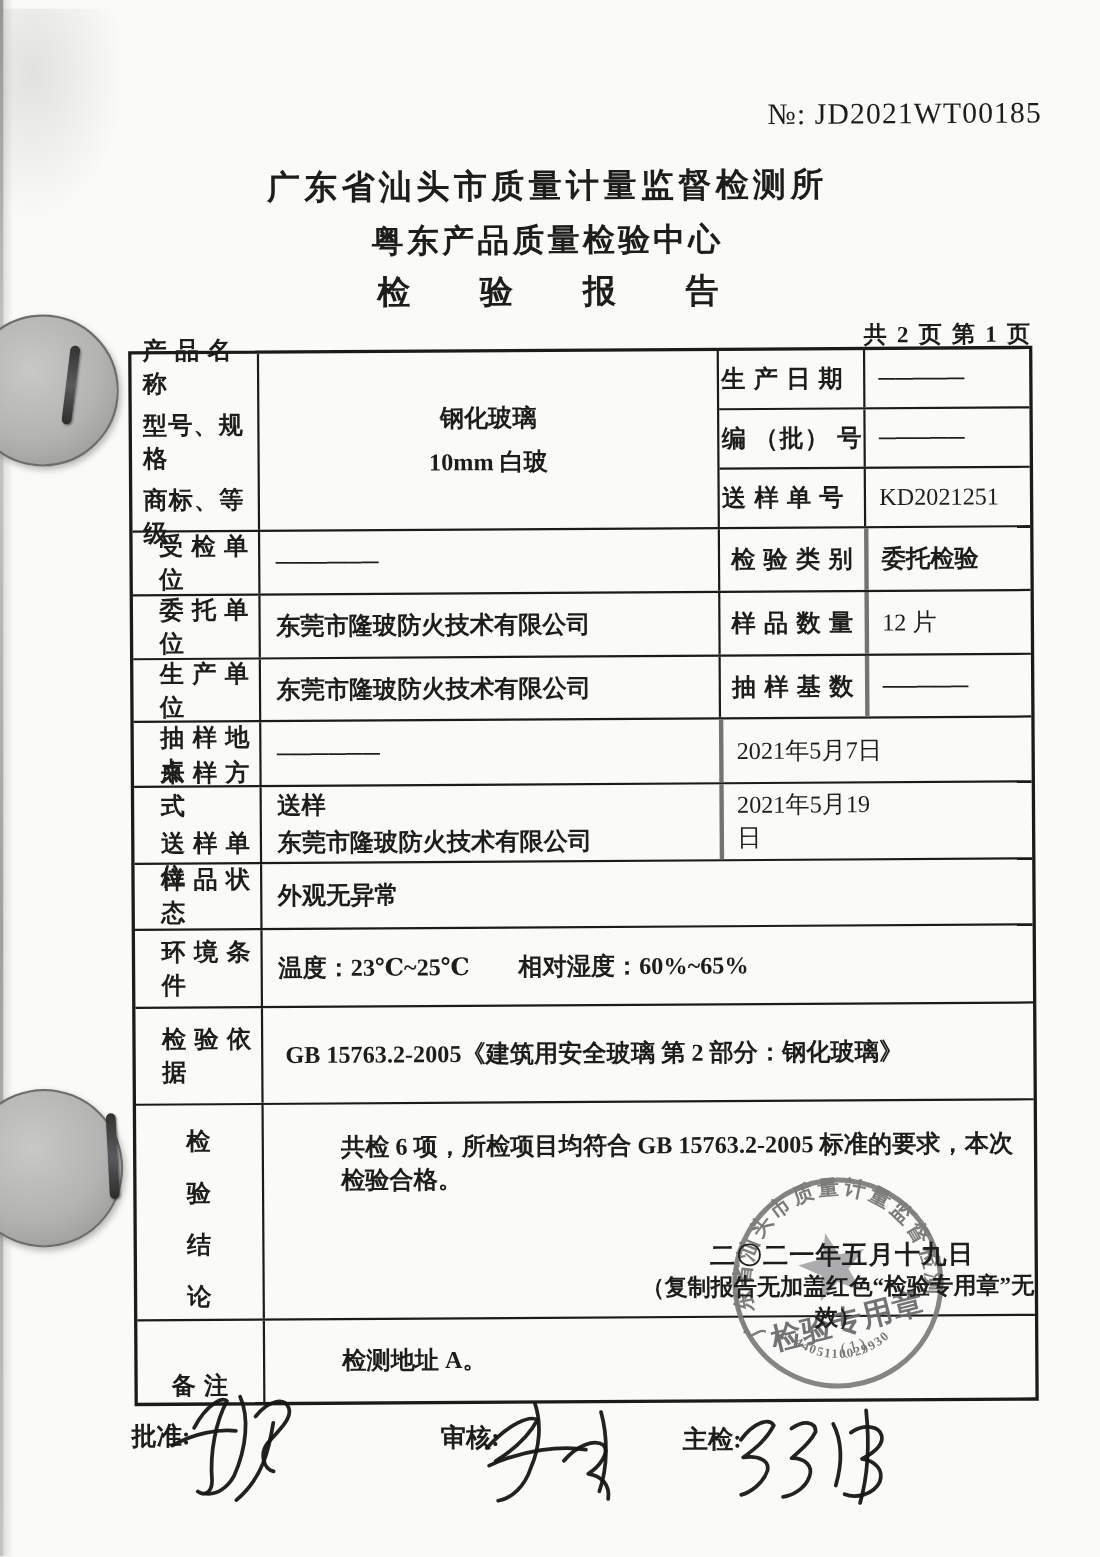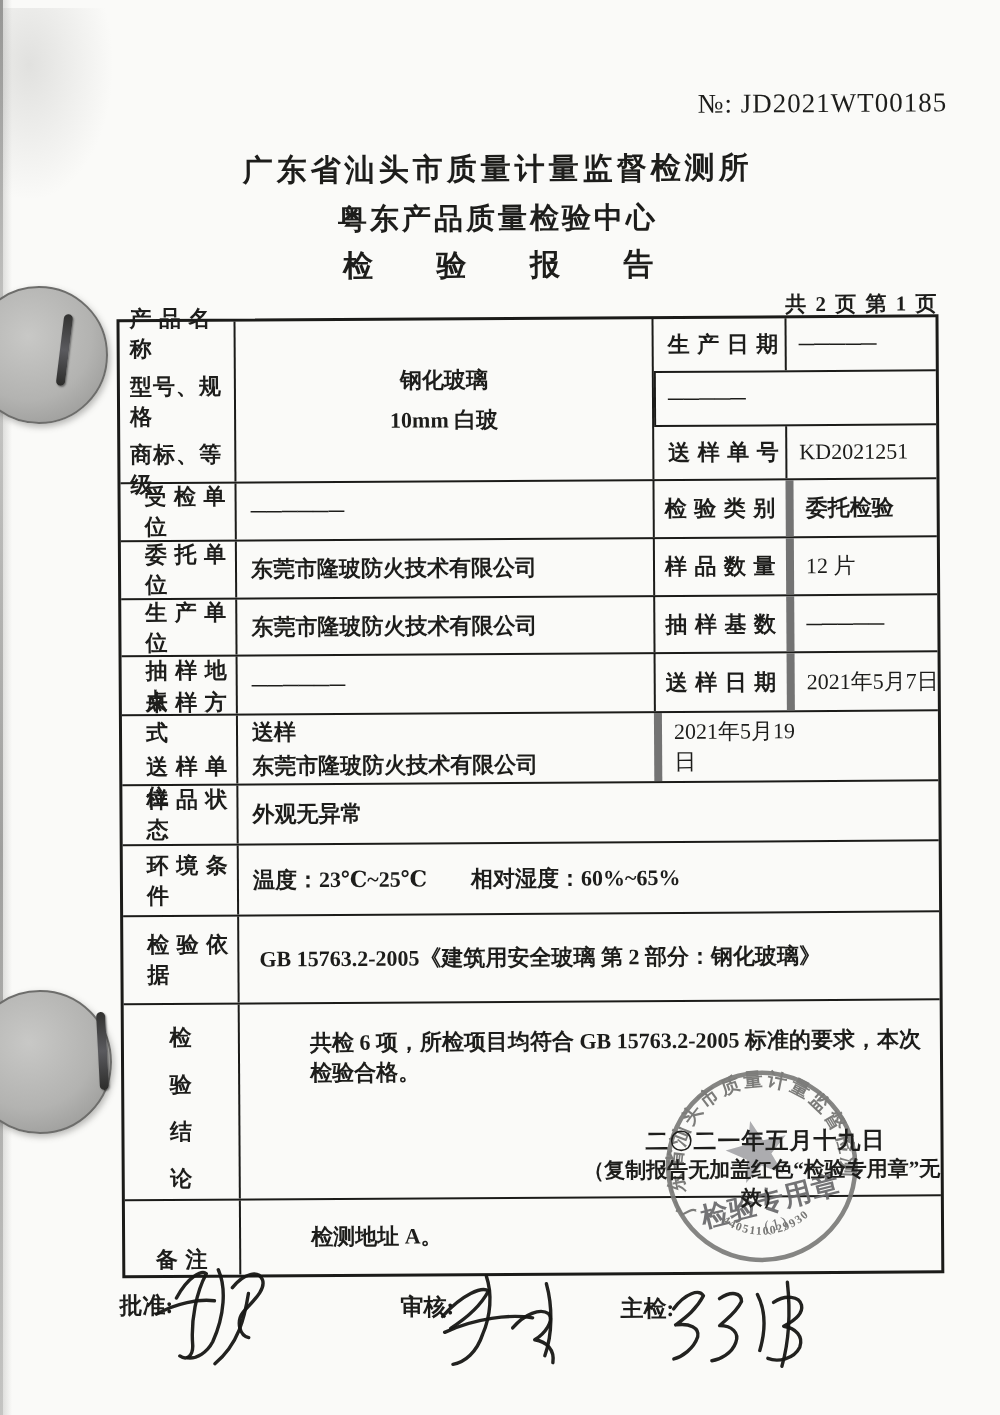--- a/index.html
+++ b/index.html
@@ -44,29 +44,29 @@
       border:3px solid #1b1b19;}
   .tr{display:flex;border-top:2px solid #1b1b19;box-sizing:border-box;align-items:stretch;}
   .tr.first{border-top:none;}
   .lab{flex:0 0 114px;box-sizing:border-box;display:flex;align-items:center;
        padding-left:24px;font-size:22px;font-weight:bold;letter-spacing:1px;}
   .labcenter{justify-content:center;padding-left:0;margin-top:44px;}
   .cval{flex:1;box-sizing:border-box;border-left:2px solid #1b1b19;display:flex;
         align-items:center;padding-left:14px;font-size:22px;font-weight:bold;}
   .rlab{flex:0 0 133px;box-sizing:border-box;border-left:2px solid #1b1b19;display:flex;
         align-items:center;padding-left:10px;font-size:22px;font-weight:bold;letter-spacing:1px;}
-  .rval{flex:0 0 153px;box-sizing:border-box;border-left:8px solid #737373;display:flex;
+  .rval{flex:0 0 153px;box-sizing:border-box;border-left:4px solid #737373;display:flex;
         align-items:center;padding-left:12px;font-size:22px;}
   .plab{flex-direction:column;justify-content:center;align-items:flex-start;gap:8px;padding-left:10px;}
   .prod{flex:0 0 418px;flex-direction:column;justify-content:center;align-items:center;
         gap:10px;padding-left:0;}
   .rcol{flex:1;display:flex;flex-direction:column;border-left:2px solid #1b1b19;box-sizing:border-box;}
   .rr{flex:1;display:flex;border-top:2px solid #1b1b19;box-sizing:border-box;}
   .rr.first{border-top:none;}
-  .rlab2{flex:0 0 131px;display:flex;align-items:center;padding-left:14px;
+  .rlab2{flex:0 0 131px;display:flex;align-items:center;padding-left:2px;
          font-size:22px;font-weight:bold;letter-spacing:1px;box-sizing:border-box;}
   .rval2{flex:1;border-left:2px solid #1b1b19;display:flex;align-items:center;
          padding-left:12px;font-size:22px;box-sizing:border-box;}
   .two-line{flex-direction:column;justify-content:center;align-items:flex-start;gap:4px;}
   .vlab{flex-direction:column;justify-content:flex-start;align-items:center;
         gap:17px;padding-left:0;padding-top:18px;}
   .concl{display:block;padding:24px 18px 0 70px;font-size:22px;font-weight:bold;align-items:flex-start;}
   .dashtxt{font-weight:bold;letter-spacing:0;}
 
   
@@ -130,20 +130,21 @@
         <div class="cval prod">
           <span>钢化玻璃</span>
           <span>10mm 白玻</span>
         </div>
         <div class="rcol">
           <div class="rr first">
             <div class="rlab2">生 产 日 期</div>
             <div class="rval2 dashtxt">─────</div>
           </div>
           <div class="rr">
+            <div class="rlab2">编 （批） 号</div>
             <div class="rval2 dashtxt">─────</div>
           </div>
           <div class="rr">
             <div class="rlab2">送 样 单 号</div>
             <div class="rval2">KD2021251</div>
           </div>
         </div>
       </div>
 
       <div class="tr" style="height:58px">
@@ -163,21 +164,20 @@
       <div class="tr" style="height:57px">
         <div class="lab">生 产 单 位</div>
         <div class="cval" style="flex:0 0 418px">东莞市隆玻防火技术有限公司</div>
         <div class="rlab">抽 样 基 数</div>
         <div class="rval dashtxt">─────</div>
       </div>
 
       <div class="tr" style="height:59px">
         <div class="lab">抽 样 地 点</div>
         <div class="cval dashtxt" style="flex:0 0 418px">──────</div>
-        <div class="rlab">送 样 日 期</div>
         <div class="rval">2021年5月7日</div>
       </div>
 
       <div class="tr" style="height:70px">
         <div class="lab two-line">
           <span>来 样 方 式</span>
           <span>送 样 单 位</span>
         </div>
         <div class="cval two-line" style="flex:0 0 418px">
           <span>送样</span>

